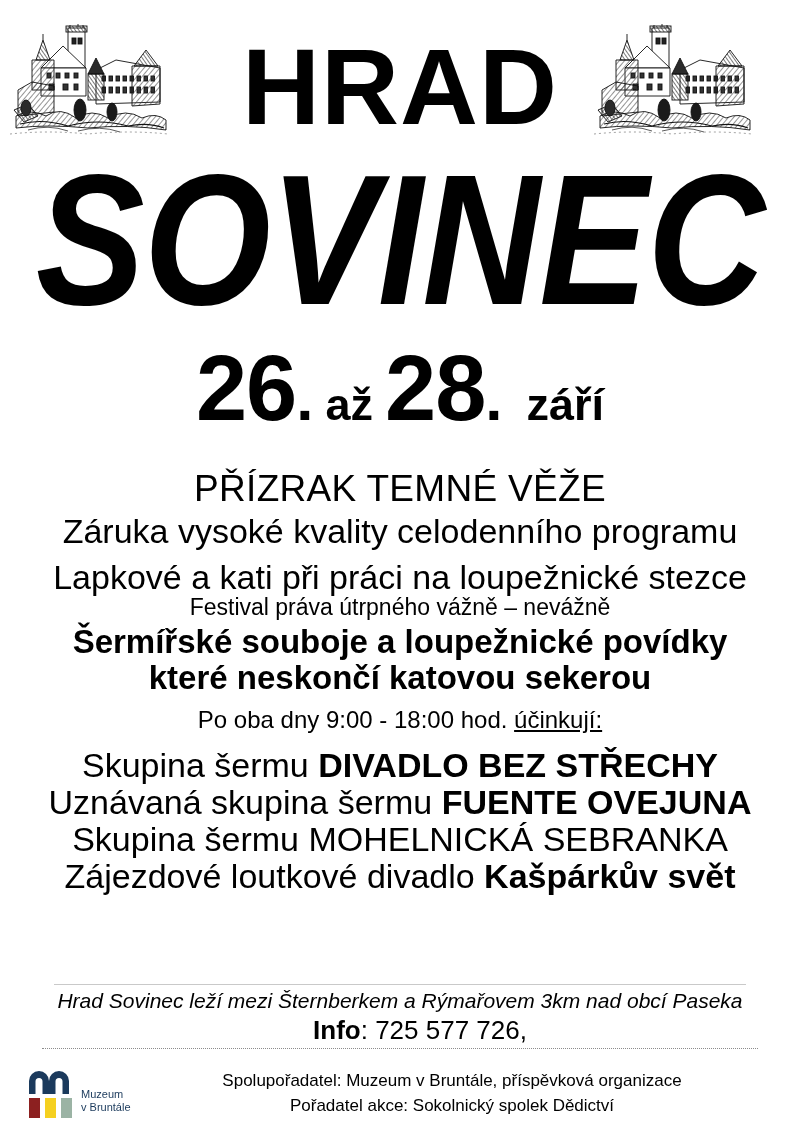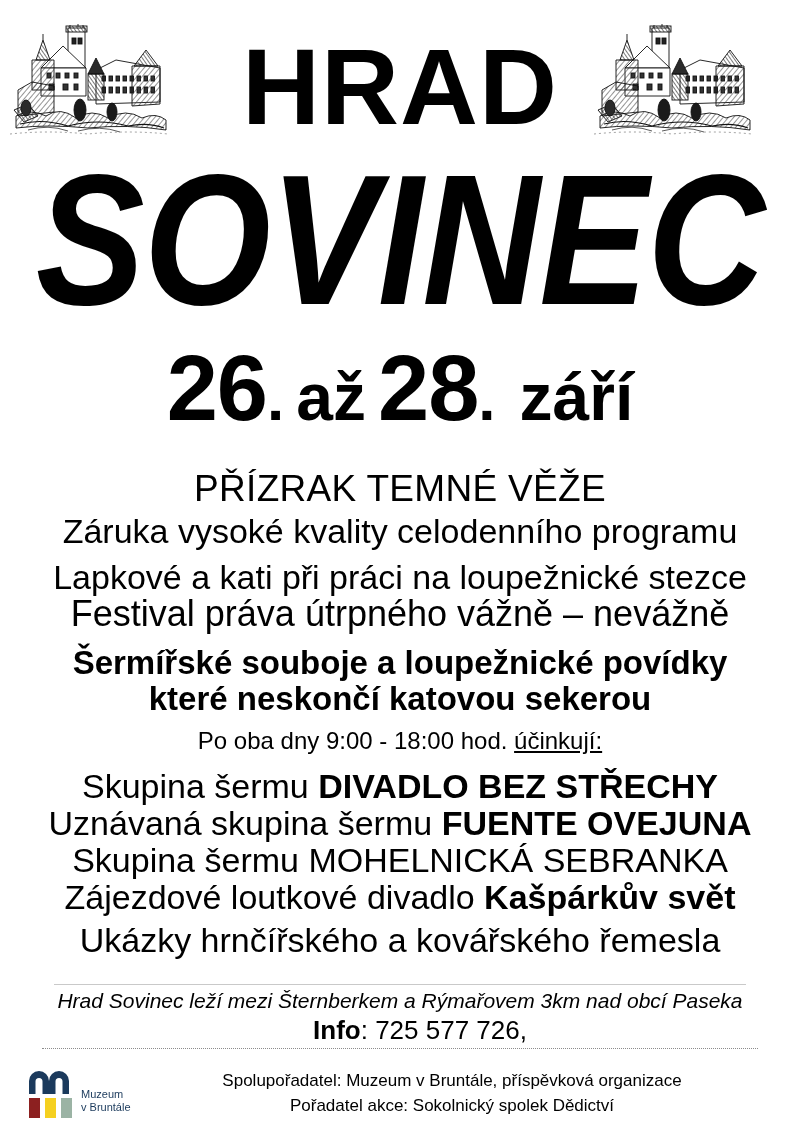--- a/index.html
+++ b/index.html
@@ -75,21 +75,21 @@
   .dateline .num {
     font-size: 92px;
     font-weight: bold;
     letter-spacing: -1px;
   }
   .dateline .dot {
     font-size: 62px;
     font-weight: bold;
   }
   .dateline .word {
-    font-size: 66px;
+    font-size: 45px;
     font-weight: bold;
   }
   .dateline .sp { display: inline-block; width: 12px; }
   .dateline .sp2 { display: inline-block; width: 24px; }
 
   
   .body-block {
     position: absolute;
     left: 0;
     right: 0;
@@ -97,28 +97,28 @@
     text-align: center;
   }
   .bl {
     display: block;
     line-height: 1.0;
     white-space: nowrap;
   }
   .bl.l1 { font-size: 37px; margin-bottom: 7px; letter-spacing: 0.3px; }
   .bl.l2 { font-size: 34px; margin-bottom: 2px; }
   .bl.l3 { font-size: 34px; margin-bottom: 12px; }
-  .bl.l4 { font-size: 36px; margin-bottom: 14px; }
+  .bl.l4 { font-size: 23px; margin-bottom: 6px; }
   .bl.l5 { font-size: 33px; font-weight: bold; margin-bottom: 3px; }
   .bl.l6 { font-size: 33px; font-weight: bold; margin-bottom: 14px; }
   .bl.l7 { font-size: 24px; margin-bottom: 16px; }
   .bl.l8 { font-size: 34px; margin-bottom: 3px; }
   .bl.l9 { font-size: 34px; margin-bottom: 3px; }
   .bl.l10 { font-size: 34px; margin-bottom: 3px; }
-  .bl.l11 { font-size: 34px; margin-bottom: 9px; }
+  .bl.l11 { font-size: 34px; margin-bottom: 2px; }
   .bl.l12 { font-size: 34px; margin-bottom: 0; }
   .b { font-weight: bold; }
   .u { text-decoration: underline; text-underline-offset: 2px; }
 
   
   .rule-solid {
     position: absolute;
     left: 54px;
     width: 692px;
     height: 1px;
@@ -350,21 +350,20 @@
     <span class="bl l3">Záruka vysoké kvality celodenního programu</span>
     <span class="bl l2">Lapkové a kati při práci na loupežnické stezce</span>
     <span class="bl l4">Festival práva útrpného vážně – nevážně</span>
     <span class="bl l5">Šermířské souboje a loupežnické povídky</span>
     <span class="bl l6">které neskončí katovou sekerou</span>
     <span class="bl l7"><span>Po oba dny 9:00 - 18:00 hod. </span><span class="u">účinkují:</span></span>
     <span class="bl l8"><span>Skupina šermu </span><span class="b">DIVADLO BEZ STŘECHY</span></span>
     <span class="bl l9"><span>Uznávaná skupina šermu </span><span class="b">FUENTE OVEJUNA</span></span>
     <span class="bl l10">Skupina šermu MOHELNICKÁ SEBRANKA</span>
     <span class="bl l11"><span>Zájezdové loutkové divadlo </span><span class="b">Kašpárkův svět</span></span>
-    <span class="bl l12">Ukázky hrnčířského a kovářského řemesla</span>
   </div>
 
   <div class="rule-solid" style="top:984px;"></div>
 
   <div class="info-block">
     <div class="info-line1">Hrad Sovinec leží mezi Šternberkem a Rýmařovem 3km nad obcí Paseka</div>
     <div class="info-line2"><span class="b">Info</span><span>: </span><span>725 577 726,</span></div>
   </div>
 
   <div class="rule-dotted" style="top:1048px;"></div>

